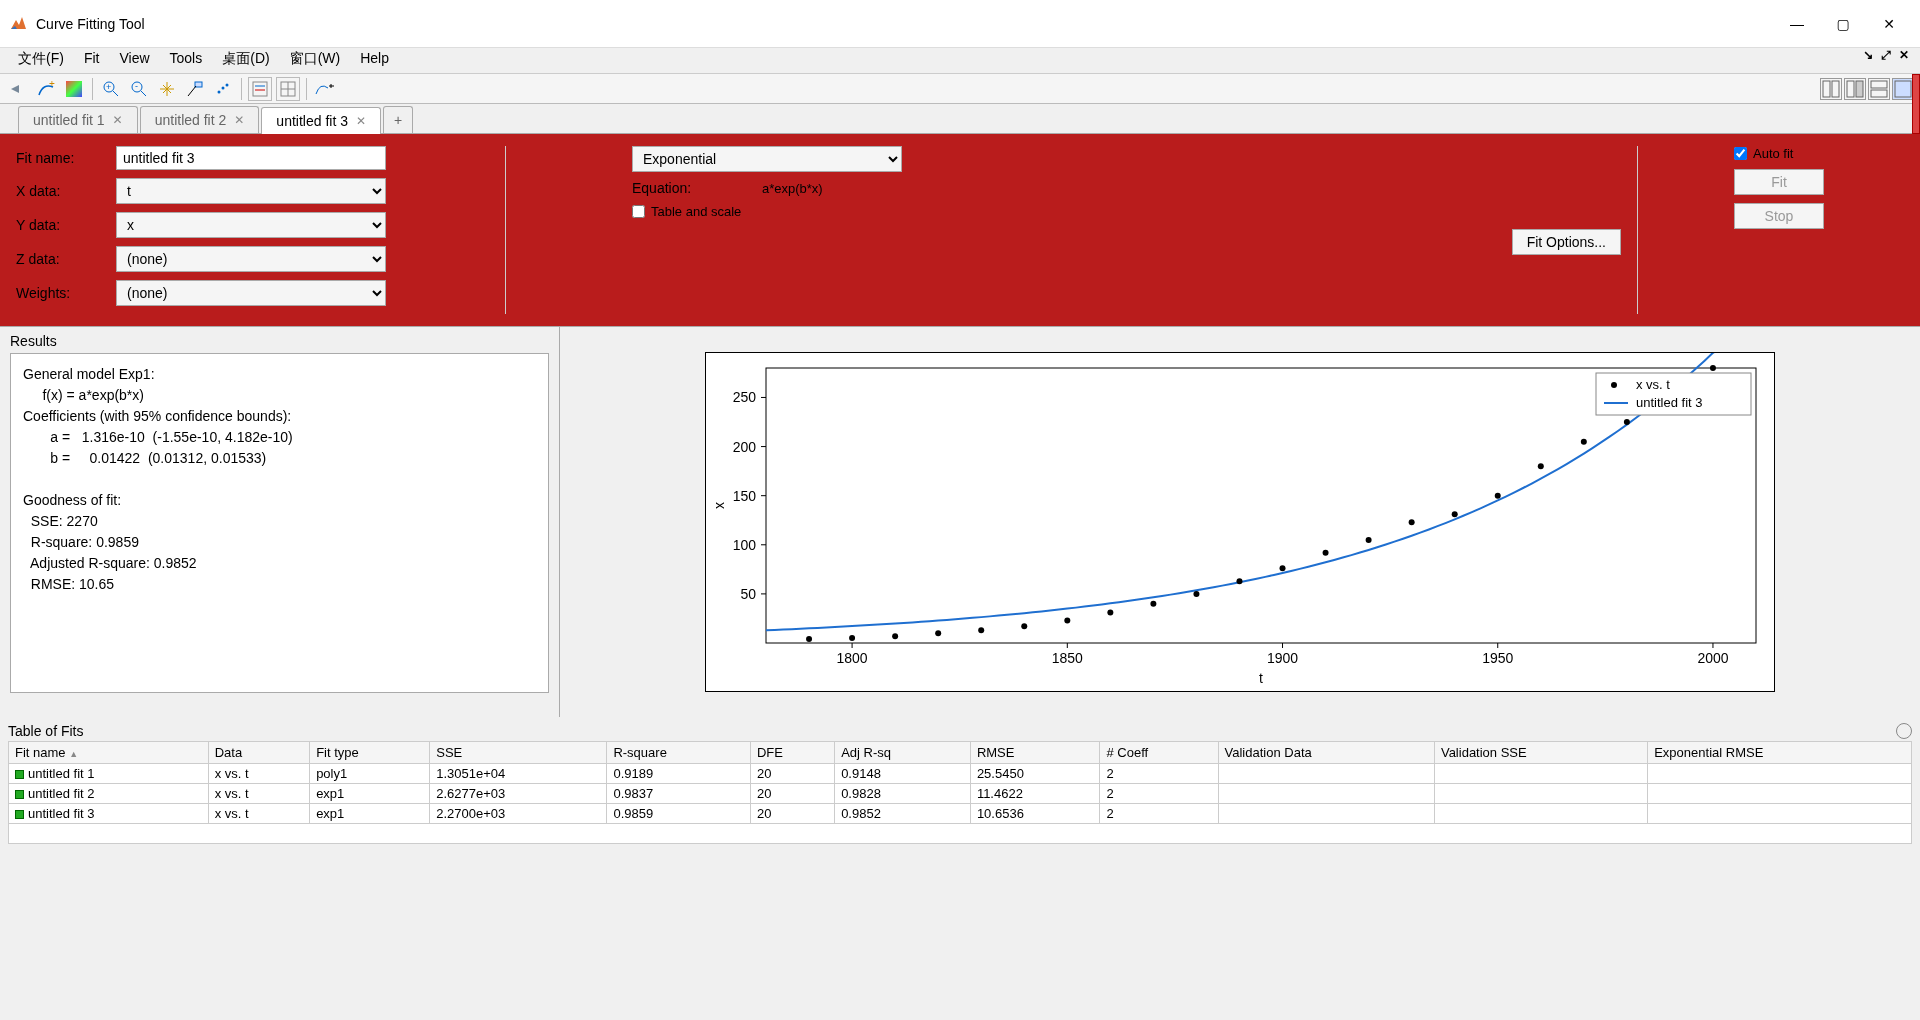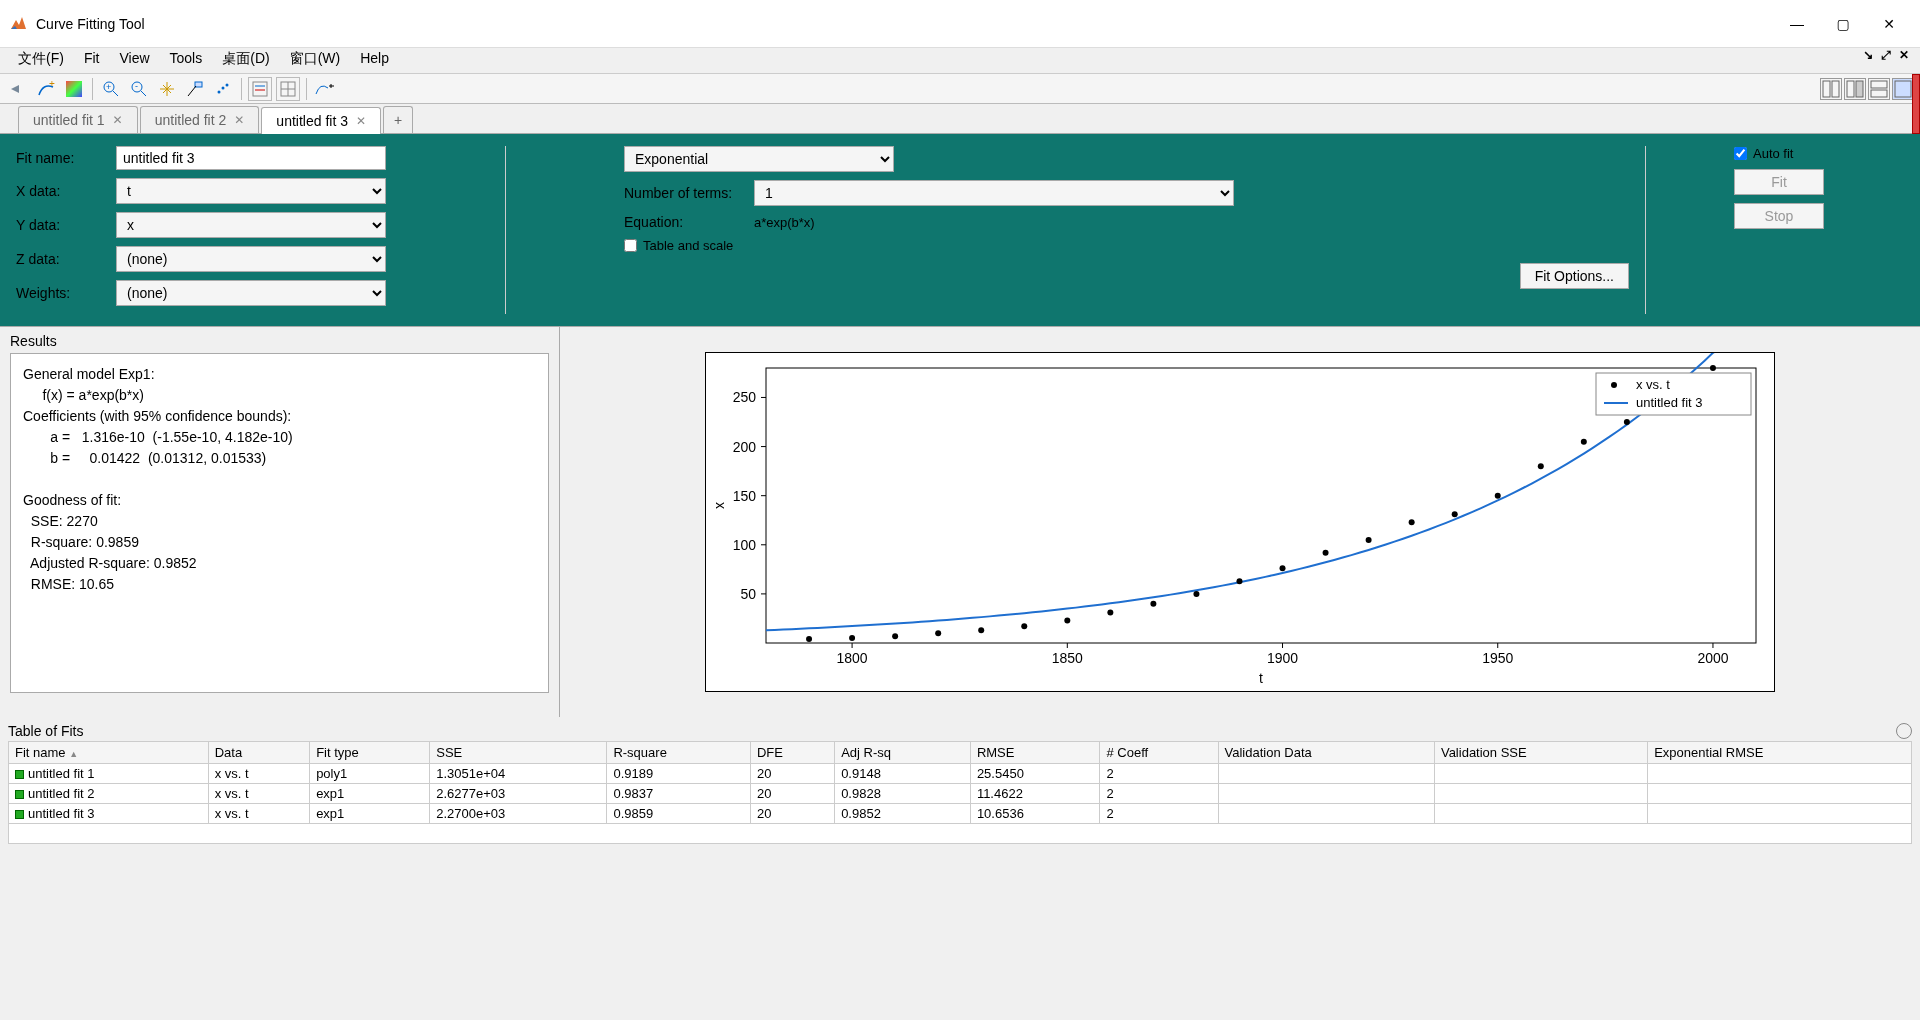--- a/index.html
+++ b/index.html
@@ -95,24 +95,24 @@
   position: absolute;
   right: 0;
   width: 8px;
   height: 60px;
   background: #d44;
   border: 1px solid #a00;
   top: -30px;
 }
 .config {
   display: flex;
-  background: #0f766e;
+  background: #b91c1c;
   border-bottom: 1px solid #aaa;
   padding: 12px 16px;
-  gap: 8px;
+  gap: 16px;
 }
 .config .left {
   width: 490px;
   border-right: 1px solid #ccc;
   padding-right: 16px;
 }
 .config .mid {
   flex: 1;
   padding-left: 110px;
   border-right: 1px solid #ccc;
@@ -400,24 +400,20 @@
       <select><option>(none)</option></select>
     </div>
     <div class="formrow">
       <label>Weights:</label>
       <select><option>(none)</option></select>
     </div>
   </div>
   <div class="mid">
     <div class="formrow">
       <select class="big"><option>Exponential</option></select>
-    </div>
-    <div class="formrow">
-      <label style="width:130px">Number of terms:</label>
-      <select style="width:480px;max-width:480px"><option>1</option></select>
     </div>
     <div class="formrow">
       <label style="width:130px">Equation:</label>
       <span>a*exp(b*x)</span>
     </div>
     <div class="formrow">
       <input type="checkbox" style="margin-right: 6px;">
       <span>Table and scale</span>
     </div>
     <div style="text-align:right; padding-right:0; margin-top:10px;">

